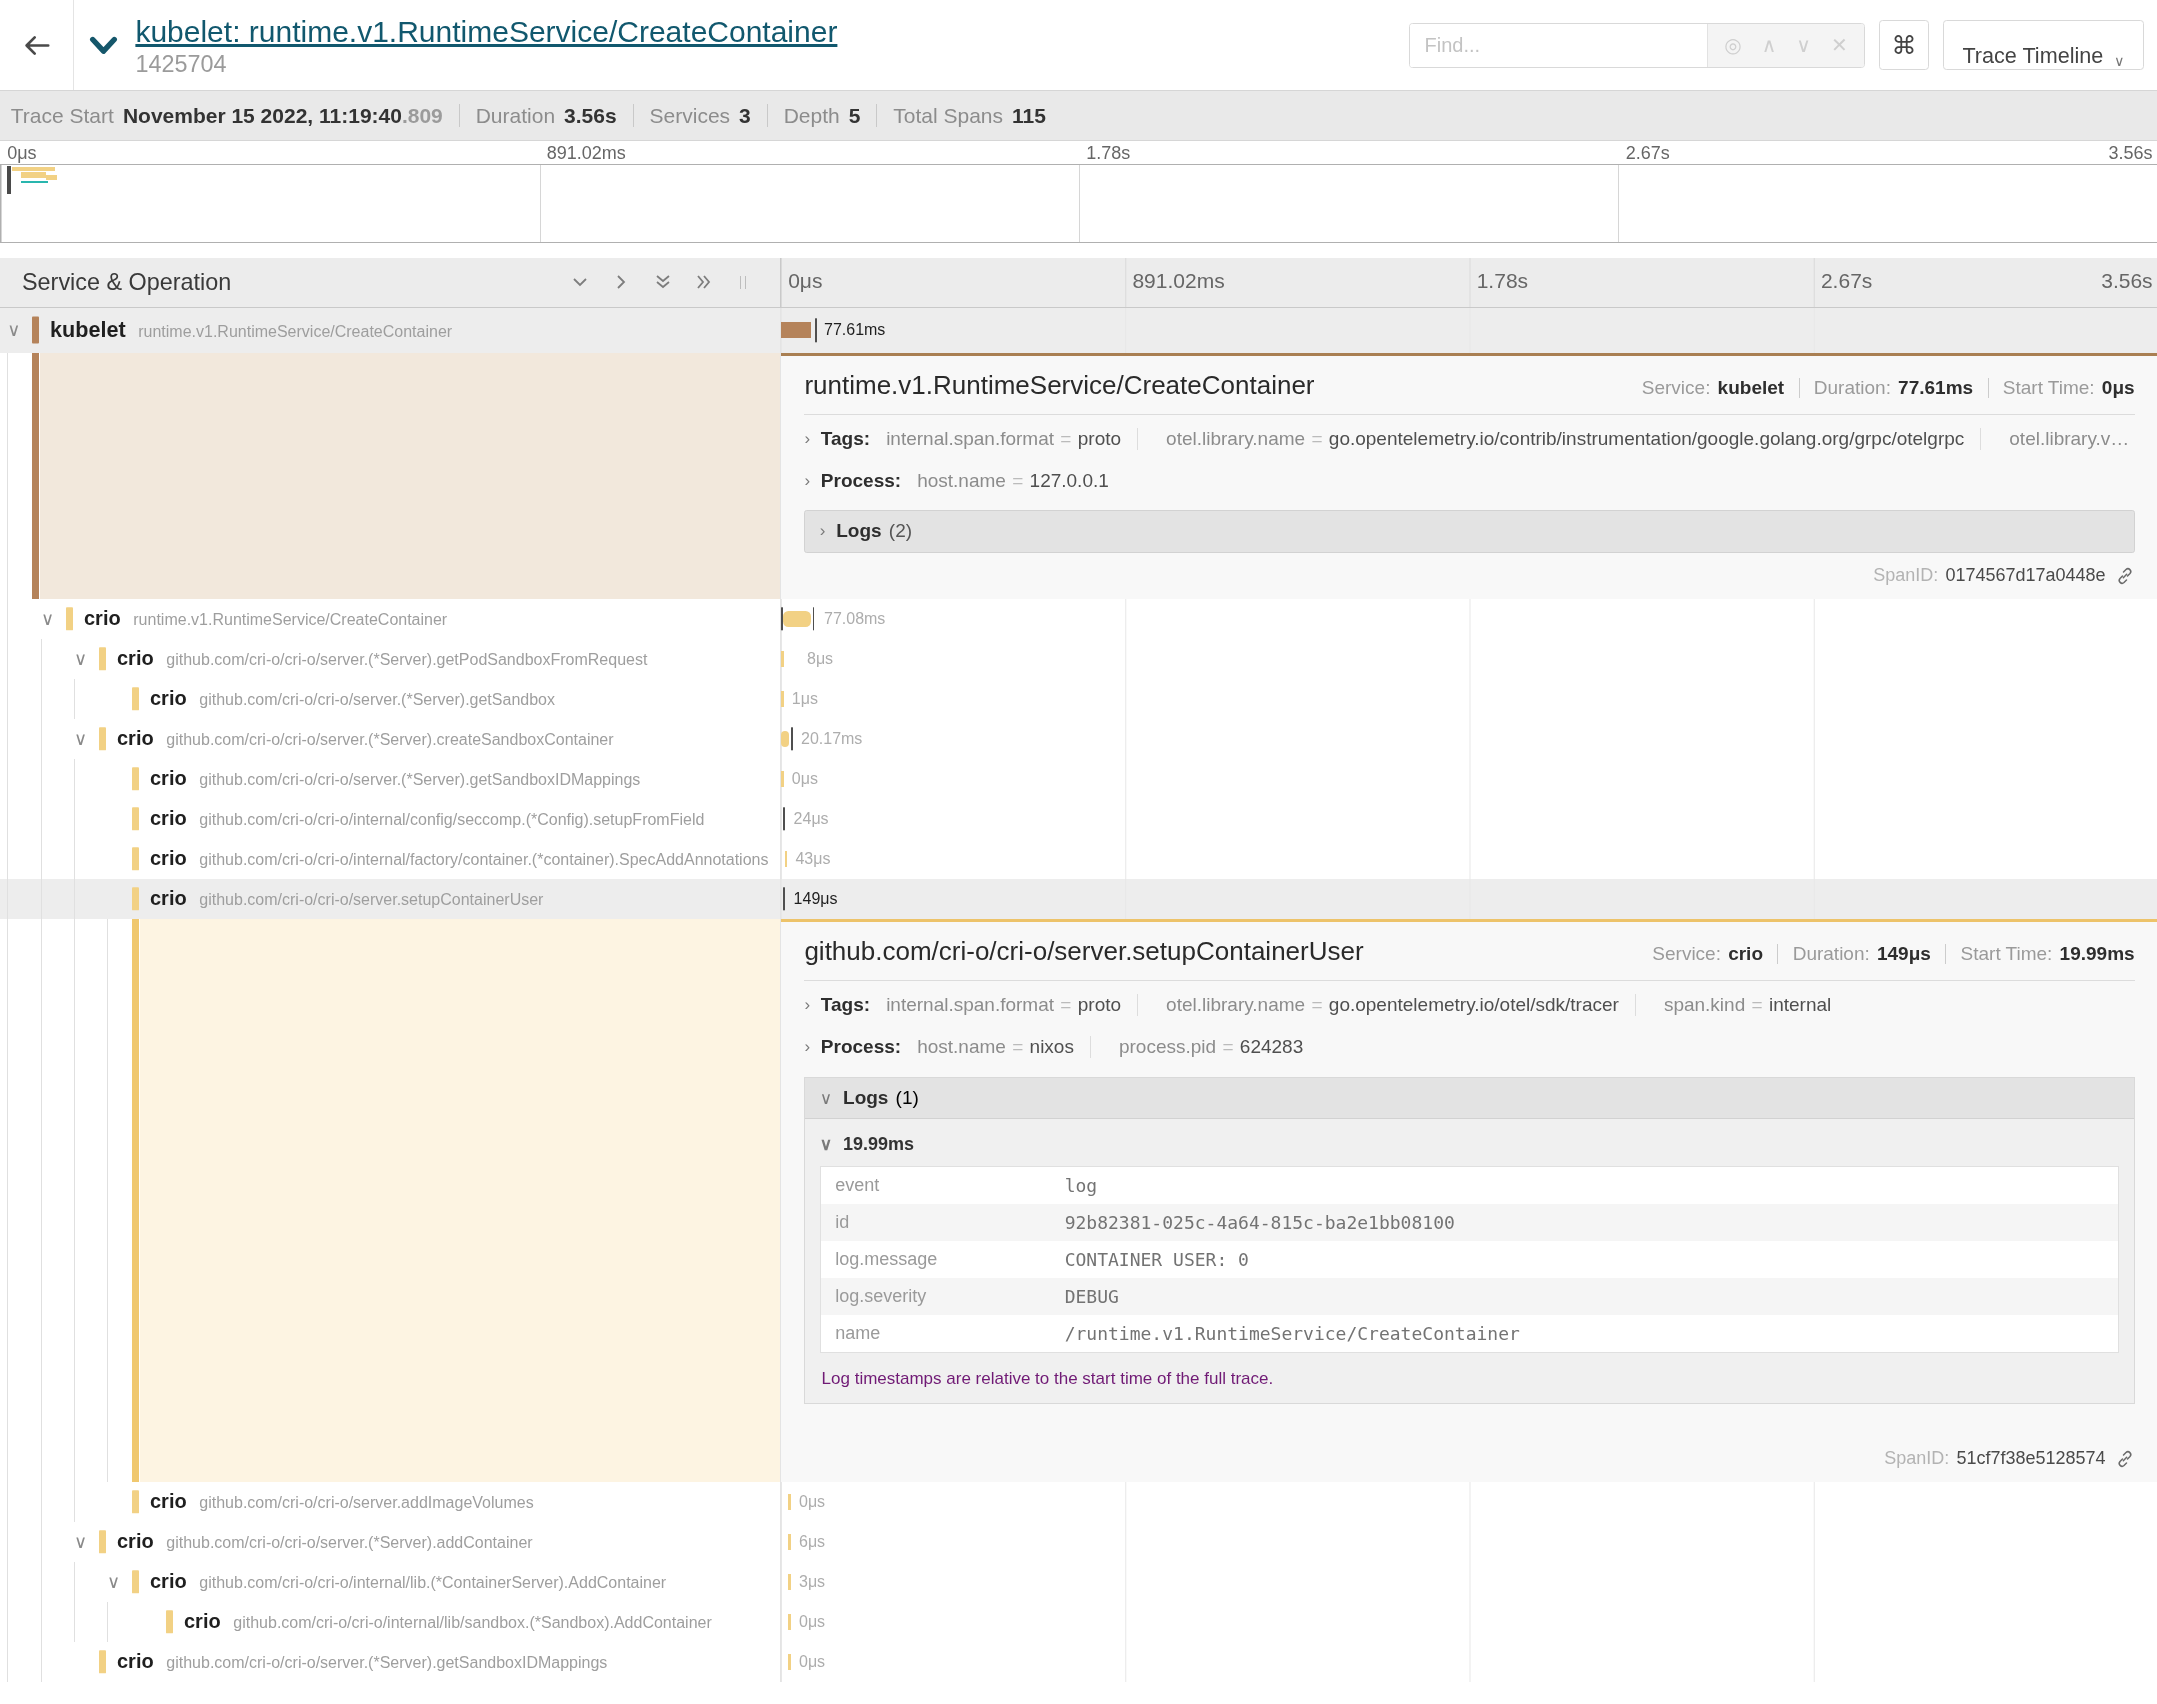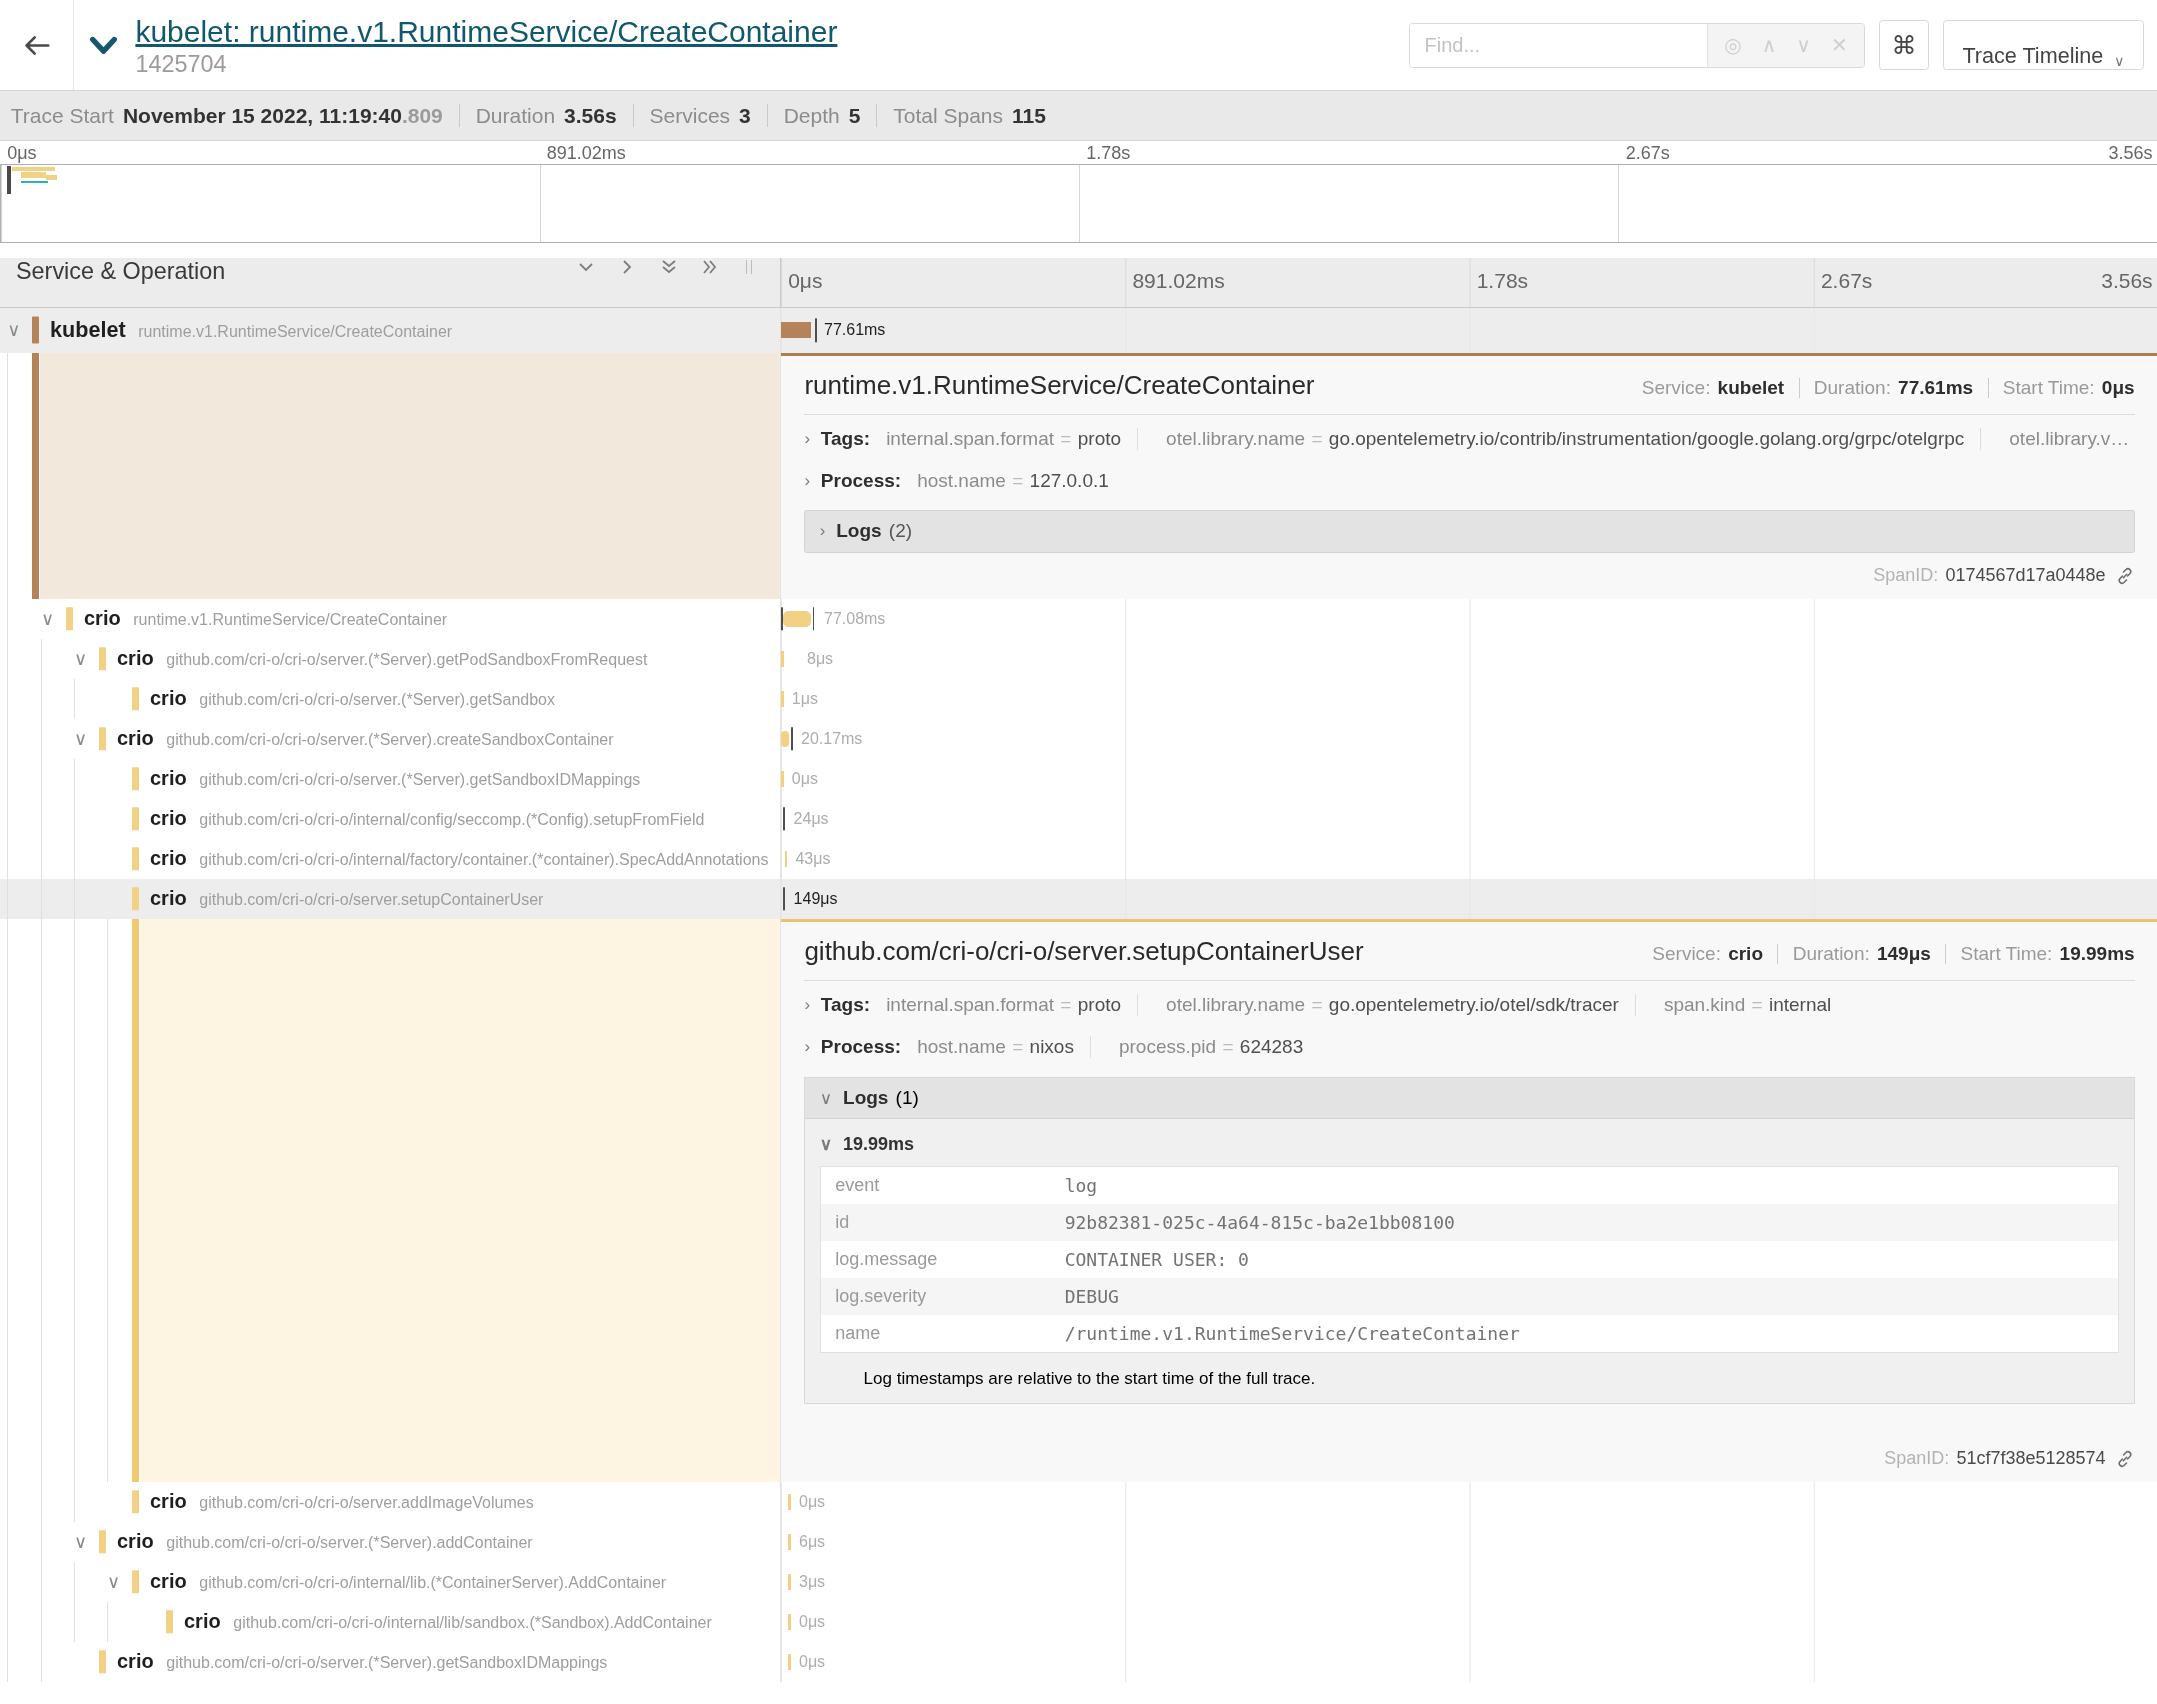--- a/index.html
+++ b/index.html
@@ -46,21 +46,21 @@
   .mm-item { position:absolute; }
   .mm-scrubber { left:6.3px; top:0.9px; width:3.6px; height:28px; background:#4a4a4a; cursor:ew-resize; }
   .mm-b1 { left:10.8px; top:1.8px;  width:43px; height:3.6px; }
   .mm-b2 { left:20px; top:6.3px;  width:25px; height:6.3px; }
   .mm-b3 { left:45px; top:10px; width:10.8px; height:4.5px; }
   .mm-b4 { left:20px; top:15.3px; width:27px; height:2.7px; }
   .map-spacer { height:14.4px; }
 
   
   .tl-header { height:50px; background:#ececec; border-bottom:0.9px solid #c9c9c9; display:flex; }
-  .tl-header-left { flex:0 0 781px; display:flex; align-items:flex-start; padding:0 16px;
+  .tl-header-left { flex:0 0 781px; display:flex; align-items:center; padding:0 22px;
     border-right:0.9px solid #c9c9c9; }
   .soh-title { font-size:23.4px; color:#3a3a3a; }
   .soh-icons { margin-left:auto; display:flex; align-items:center; gap:23.4px; padding-right:12.6px; }
   .soh-icons svg { cursor:pointer; display:block; }
   .grip { display:flex; gap:3.6px; margin-left:3.6px; cursor:col-resize; }
   .grip i { width:0.9px; height:13.5px; background:#bdbdbd; display:block; }
   .tl-ticks { flex:1; position:relative; font-size:21px; color:#666;
     background-image:linear-gradient(to right,#d9d9d9 0.9px,transparent 0.9px); background-size:25% 100%; }
   .tl-ticks span { top:10.8px; }
 
@@ -124,21 +124,21 @@
   .logs-header { background:#e3e3e3; border-bottom:0.9px solid #d2d2d2; height:41px; display:flex;
     align-items:center; padding:0 14.4px; font-size:19px; cursor:pointer; }
   .logs-header b { color:#2e2e2e; margin-right:7.2px; }
   .logs-body { padding:3.6px 14.4px 7.2px; }
   .log-time { display:flex; align-items:center; font-weight:bold; font-size:18px; color:#333; padding:10.8px 0; cursor:pointer; }
   .log-table { width:100%; background:#fff; border:0.9px solid #e0e0e0; border-collapse:collapse; }
   .log-table tr:nth-child(even) { background:#f5f5f5; }
   .log-table td { padding:8px 14.4px; vertical-align:top; }
   .log-table td.k { width:230px; color:#9a9a9a; font-size:18px; }
   .log-table td.v { font-family:"DejaVu Sans Mono", monospace; font-size:18px; color:#737373; }
-  .logs-note { color:#000000; font-size:17px; padding:16px 1.8px 7.2px;margin-left:42px; }
+  .logs-note { color:#701a75; font-size:17px; padding:16px 1.8px 7.2px; }
 
   .spanid-row { margin-top:auto; align-self:flex-end; display:flex; align-items:center;
     font-size:18px; color:#b3b3b3; padding-top:9px; }
   .spanid-row .sid { color:#4a4a4a; margin-left:7.2px; }
   .spanid-row svg { margin-left:9px; cursor:pointer; }
 </style>
 </head>
 <body>
 
 <div class="top-header">

